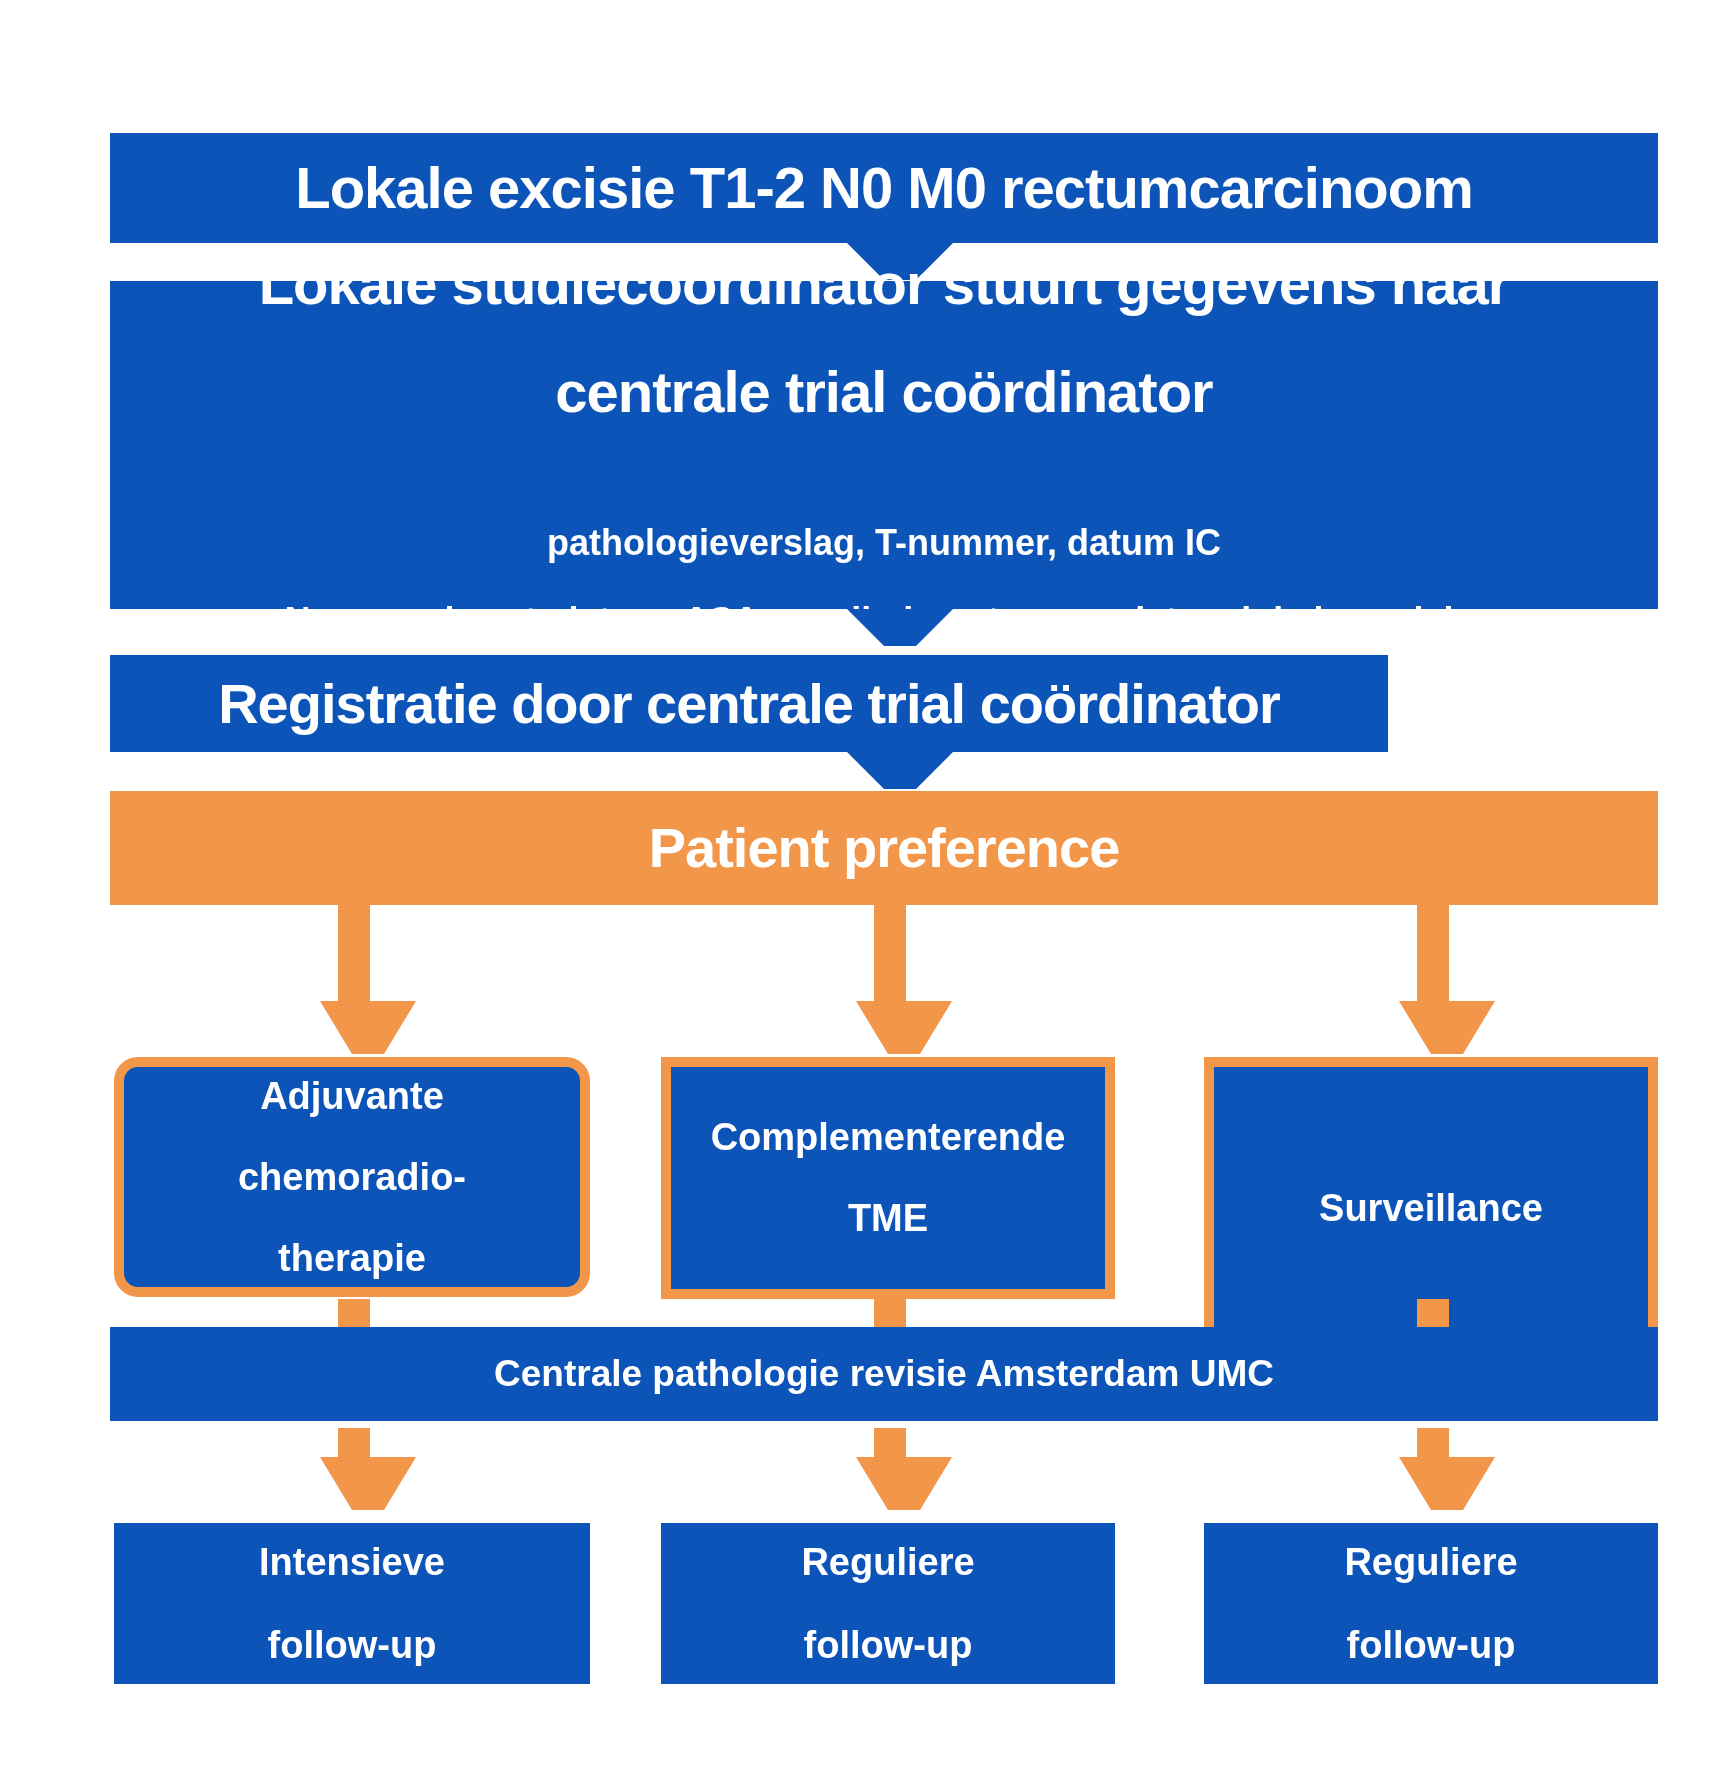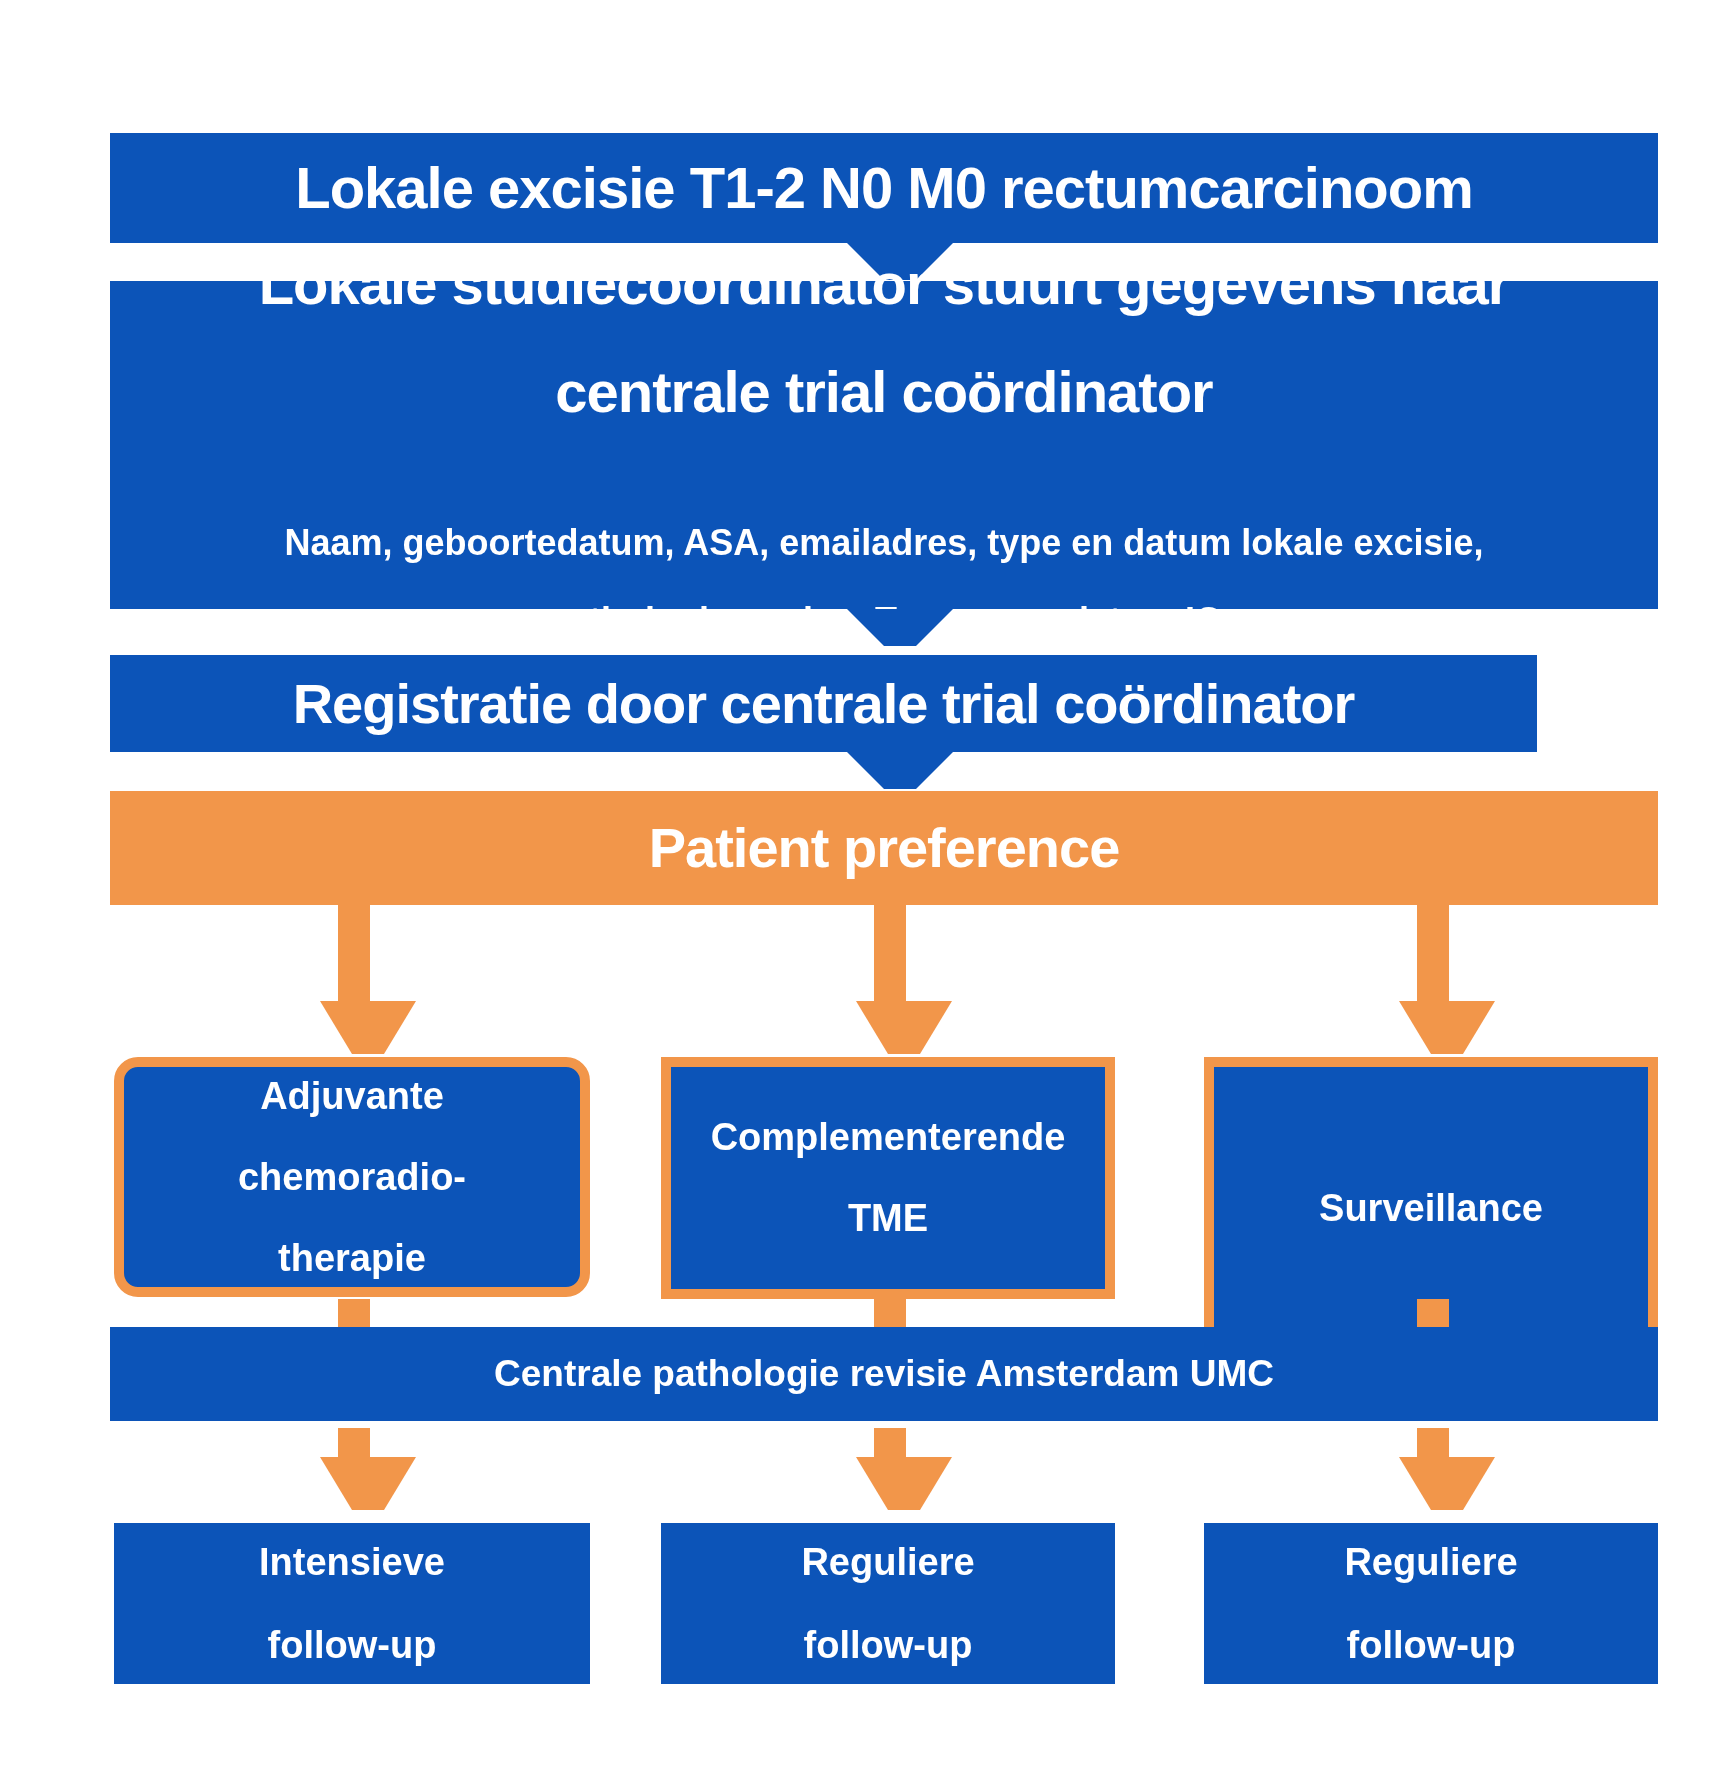--- a/index.html
+++ b/index.html
@@ -65,28 +65,28 @@
   </div>
 
   <div class="tri-blue" style="left:815px;top:211px;"></div>
 
   <div class="box" style="left:78px;top:249px;width:1548px;height:328px;">
     <div class="title-xl">
       <div>Lokale studiecoördinator stuurt gegevens naar</div>
       <div>centrale trial coördinator</div>
     </div>
     <div class="subtitle">
+      <div>pathologieverslag, T-nummer, datum IC</div>
       <div>Naam, geboortedatum, ASA, emailadres, type en datum lokale excisie,</div>
-      <div>pathologieverslag, T-nummer, datum IC</div>
     </div>
   </div>
 
   <div class="tri-blue" style="left:815px;top:577px;"></div>
 
-  <div class="box title-lg" style="left:78px;top:623px;width:1427px;height:97px;">
+  <div class="box title-lg" style="left:78px;top:623px;width:1278px;height:97px;">
     <span>Registratie door centrale trial coördinator</span>
   </div>
 
   <div class="tri-blue" style="left:815px;top:720px;"></div>
 
   <div class="box box--orange title-lg" style="left:78px;top:759px;width:1548px;height:114px;">
     <span>Patient preference</span>
   </div>
 
   <div class="shaft" style="left:306px;top:873px;height:97px;"></div>

